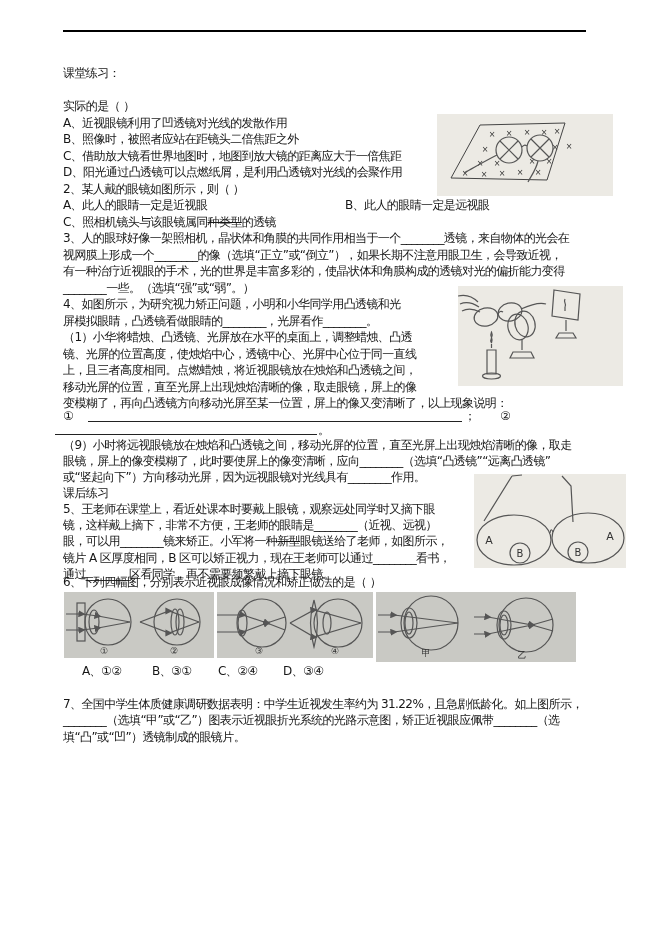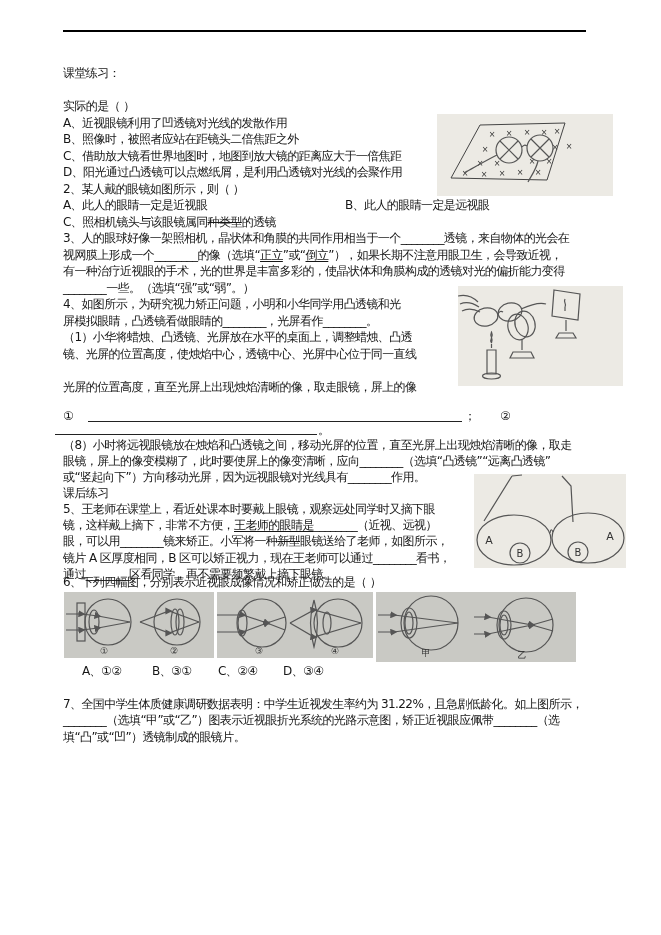--- a/index.html
+++ b/index.html
@@ -1,21 +1,21 @@
 <!DOCTYPE html>
 <html><head>
 <meta charset="utf-8">
 <style>
   html,body{margin:0;padding:0;background:#fff;}
   .page{position:relative;width:661px;height:935px;background:#ffffff;overflow:hidden;
         font-family:"DejaVu Sans",sans-serif;color:#1a1a1a;}
   .toprule{position:absolute;left:63px;top:30px;width:523px;height:0;border-top:2px solid #000;}
   .ln{position:absolute;white-space:nowrap;font-size:12px;line-height:14px;letter-spacing:-0.6px;color:#161616;}
   .strike{text-decoration:line-through;}
-  .u{text-decoration:underline;text-underline-offset:2px;}
+  .u{text-underline-offset:2px;}
   .hr{position:absolute;height:1px;background:#222;}
   .fig{position:absolute;}
   .photo{background:#eceae4;}
   .panel{background:#c9c9c4;}
   svg{display:block;}
   svg text{font-family:"DejaVu Sans",sans-serif;fill:#333;}
   .sk{stroke:#555;fill:none;stroke-width:1.2;}
   .sk2{stroke:#444;fill:none;stroke-width:1;}
 </style>
 </head>
@@ -39,30 +39,32 @@
 
   <div class="ln" style="left:63px;top:231px">3、人的眼球好像一架照相机，晶状体和角膜的共同作用相当于一个________透镜，来自物体的光会在</div>
   <div class="ln" style="left:63px;top:248px"><span>视网膜上形成一个________的像（选填“</span><span class="u">正立</span><span>”或“</span><span class="u">倒立</span><span>”），如果长期不注意用眼卫生，会导致近视，</span></div>
   <div class="ln" style="left:63px;top:264px">有一种治疗近视眼的手术，光的世界是丰富多彩的，使晶状体和角膜构成的透镜对光的偏折能力变得</div>
   <div class="ln" style="left:63px;top:281px">________一些。（选填“强”或“弱”。）</div>
 
   <div class="ln" style="left:63px;top:297px">4、如图所示，为研究视力矫正问题，小明和小华同学用凸透镜和光</div>
   <div class="ln" style="left:63px;top:314px">屏模拟眼睛，凸透镜看做眼睛的________，光屏看作________。</div>
   <div class="ln" style="left:63px;top:330px">（1）小华将蜡烛、凸透镜、光屏放在水平的桌面上，调整蜡烛、凸透</div>
   <div class="ln" style="left:63px;top:347px">镜、光屏的位置高度，使烛焰中心，透镜中心、光屏中心位于同一直线</div>
-  <div class="ln" style="left:63px;top:380px">光屏的位置高度，直至光屏上出现烛焰清晰的像，取走眼镜，屏上的像</div>
+  <div class="ln" style="left:63px;top:363px">上，且三者高度相同。点燃蜡烛，将近视眼镜放在烛焰和凸透镜之间，</div>
+  <div class="ln" style="left:63px;top:380px">移动光屏的位置，直至光屏上出现烛焰清晰的像，取走眼镜，屏上的像</div>
+  <div class="ln" style="left:63px;top:396px">变模糊了，再向凸透镜方向移动光屏至某一位置，屏上的像又变清晰了，以上现象说明：</div>
 
   <div class="ln" style="left:63px;top:409px">①</div>
   <div class="hr" style="left:88px;top:421px;width:374px"></div>
   <div class="ln" style="left:464px;top:409px">；</div>
   <div class="ln" style="left:500px;top:409px">②</div>
   <div class="hr" style="left:55px;top:434px;width:262px"></div>
   <div class="ln" style="left:318px;top:423px">。</div>
 
-  <div class="ln" style="left:63px;top:438px">（8）小时将远视眼镜放在烛焰和凸透镜之间，移动光屏的位置，直至光屏上出现烛焰清晰的像，取走</div>
+  <div class="ln" style="left:63px;top:438px">（9）小时将远视眼镜放在烛焰和凸透镜之间，移动光屏的位置，直至光屏上出现烛焰清晰的像，取走</div>
   <div class="ln" style="left:63px;top:454px">眼镜，屏上的像变模糊了，此时要使屏上的像变清晰，应向________（选填“凸透镜”“远离凸透镜”</div>
   <div class="ln" style="left:63px;top:470px">或“竖起向下”）方向移动光屏，因为远视眼镜对光线具有________作用。</div>
 
   <div class="ln" style="left:63px;top:486px">课后练习</div>
 
   <div class="ln" style="left:63px;top:502px">5、王老师在课堂上，看近处课本时要戴上眼镜，观察远处同学时又摘下眼</div>
   <div class="ln" style="left:63px;top:518px"><span>镜，这样戴上摘下，非常不方便，</span><span class="u">王老师的眼睛是</span><span>________（近视、远视）</span></div>
   <div class="ln" style="left:63px;top:534px"><span>眼，可以用________镜来矫正。小军将一种</span><span class="strike">新型</span><span>眼镜送给了老师，如图所示，</span></div>
   <div class="ln" style="left:63px;top:551px">镜片 A 区厚度相同，B 区可以矫正视力，现在王老师可以通过________看书，</div>
   <div class="ln" style="left:63px;top:567px">通过________区看同学，再不需要频繁戴上摘下眼镜。</div>

